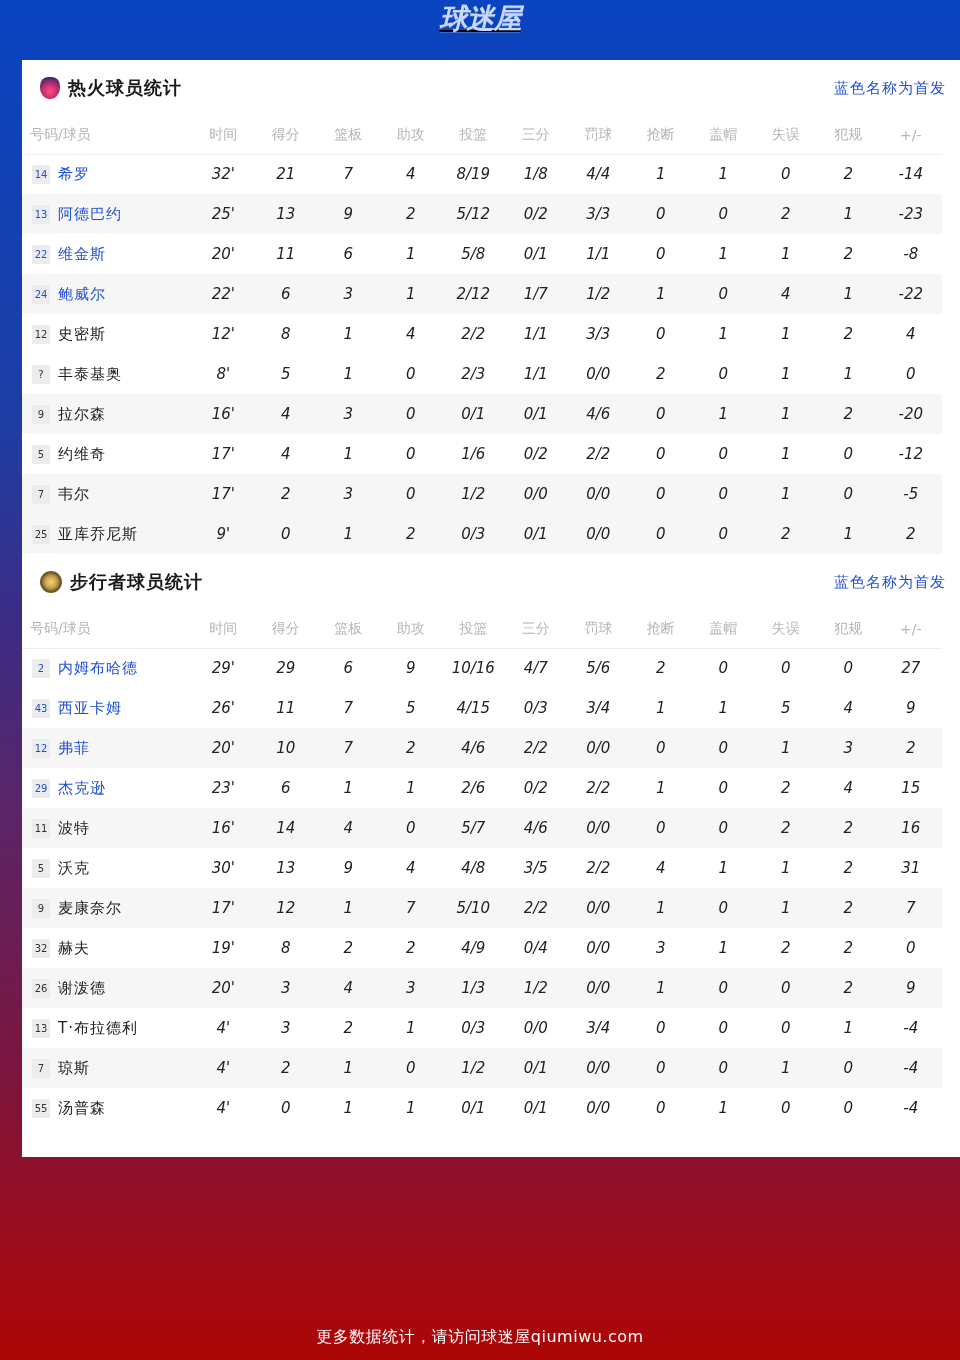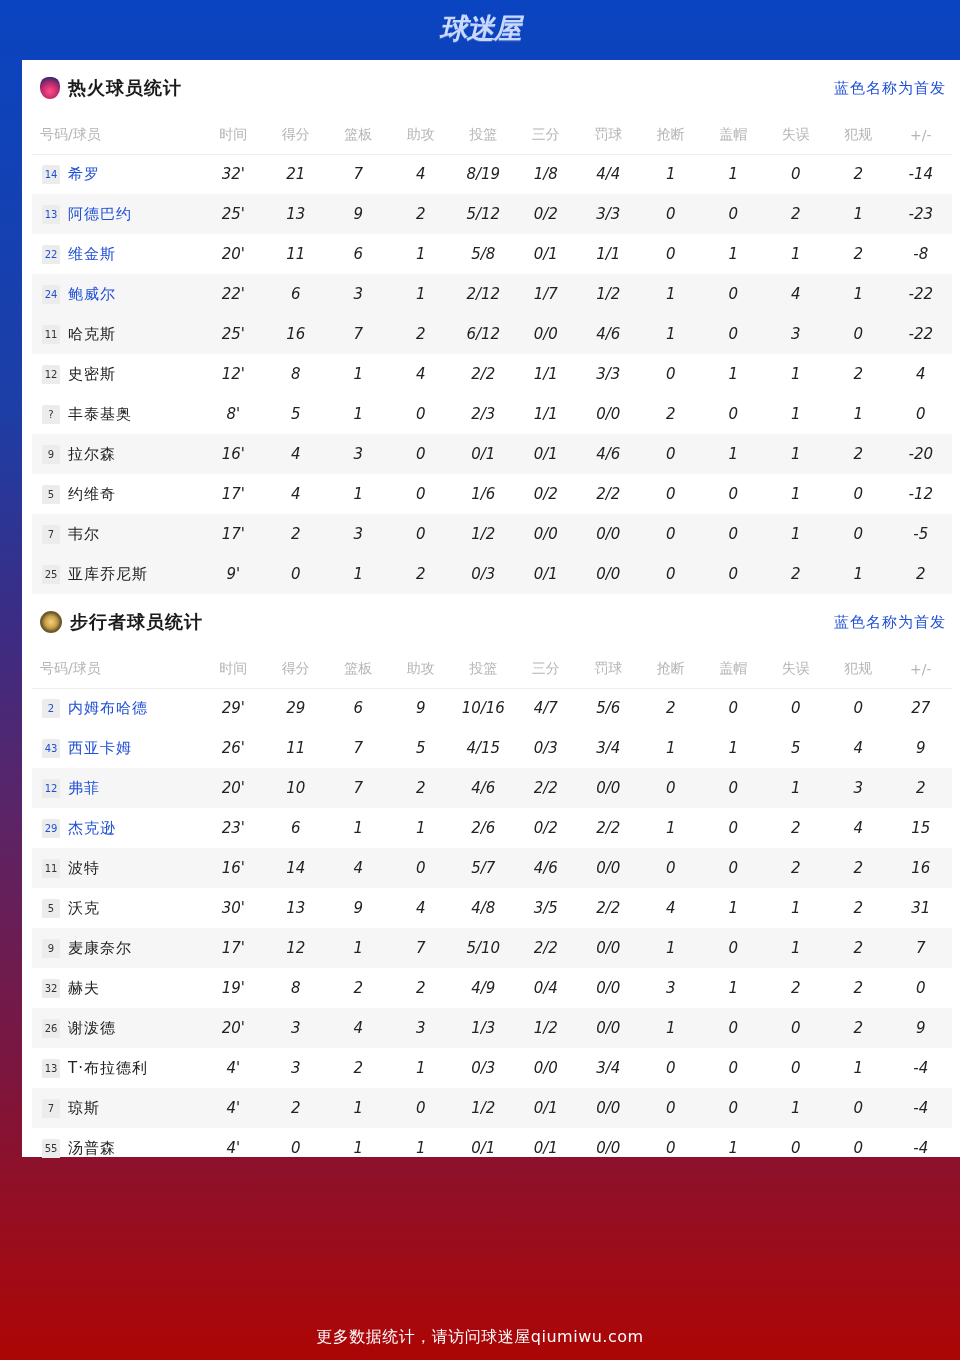--- a/index.html
+++ b/index.html
@@ -4,21 +4,21 @@
 <style>
   * { box-sizing: border-box; margin: 0; padding: 0; }
   html, body { width: 960px; height: 1360px; overflow: hidden; }
   body {
     font-family: "DejaVu Sans", "Liberation Sans", sans-serif;
     background: linear-gradient(180deg, #0a44c0 0%, #1d3ea6 30%, #3a2d86 45%, #5b2466 60%, #7a1640 78%, #a30a12 95%, #ac0505 100%);
     position: relative;
   }
   .topbar {
     height: 58px;
-    display: flex; align-items: center; justify-content: center;
+    display: flex; align-items: flex-start; justify-content: center; text-decoration: underline;
   }
   .logo {
     font-size: 28px; font-weight: bold; font-style: italic;
     color: #c9d8ff; letter-spacing: -1px;
     text-shadow: 0 1px 0 rgba(255,255,255,0.2);
   }
   .card {
     position: absolute; left: 22px; top: 60px; width: 940px; height: 1097px;
     background: #ffffff;
   }
@@ -35,21 +35,21 @@
     background: radial-gradient(circle at 50% 65%, #ff4f8d 0%, #c22a6b 45%, #3b2a6e 80%);
     border-radius: 40% 40% 50% 50%;
   }
   .logo-pacers {
     width: 22px; height: 22px;
     background: radial-gradient(circle at 50% 50%, #f5d27a 0%, #c9a24a 45%, #2b2a21 100%);
     border: 2px solid #6e5a2a;
   }
   .section-title-text { font-size: 18px; font-weight: bold; color: #1a1a1a; letter-spacing: 1px; }
   .starter-note { font-size: 15px; color: #1f4fd6; letter-spacing: 1px; text-align: center; }
-  table { width: 920px; margin-left: 10px; border-collapse: collapse; table-layout: fixed; }
+  table { width: 920px; border-collapse: collapse; table-layout: fixed; }
   th {
     height: 38px; font-weight: normal; font-size: 14px; color: #b5b5b5;
     text-align: center; border-bottom: 1px solid #eeeeee;
   }
   th.name-col { text-align: left; padding-left: 8px; }
   td {
     height: 40px; text-align: center; font-size: 15px; color: #222;
     font-style: italic;
   }
   tr.alt td { background: #f6f6f6; }
@@ -181,37 +181,20 @@
               <td>1</td>
               <td>2/12</td>
               <td>1/7</td>
               <td>1/2</td>
               <td>1</td>
               <td>0</td>
               <td>4</td>
               <td>1</td>
               <td>-22</td>
             </tr>
-            <tr class="alt">
-      <td class="player">
-        <span class="jersey">11</span><span class="pname">哈克斯</span>
-      </td>
-              <td>25'</td>
-              <td>16</td>
-              <td>7</td>
-              <td>2</td>
-              <td>6/12</td>
-              <td>0/0</td>
-              <td>4/6</td>
-              <td>1</td>
-              <td>0</td>
-              <td>3</td>
-              <td>0</td>
-              <td>-22</td>
-            </tr>
             <tr class="">
       <td class="player">
         <span class="jersey">12</span><span class="pname">史密斯</span>
       </td>
               <td>12'</td>
               <td>8</td>
               <td>1</td>
               <td>4</td>
               <td>2/2</td>
               <td>1/1</td>

